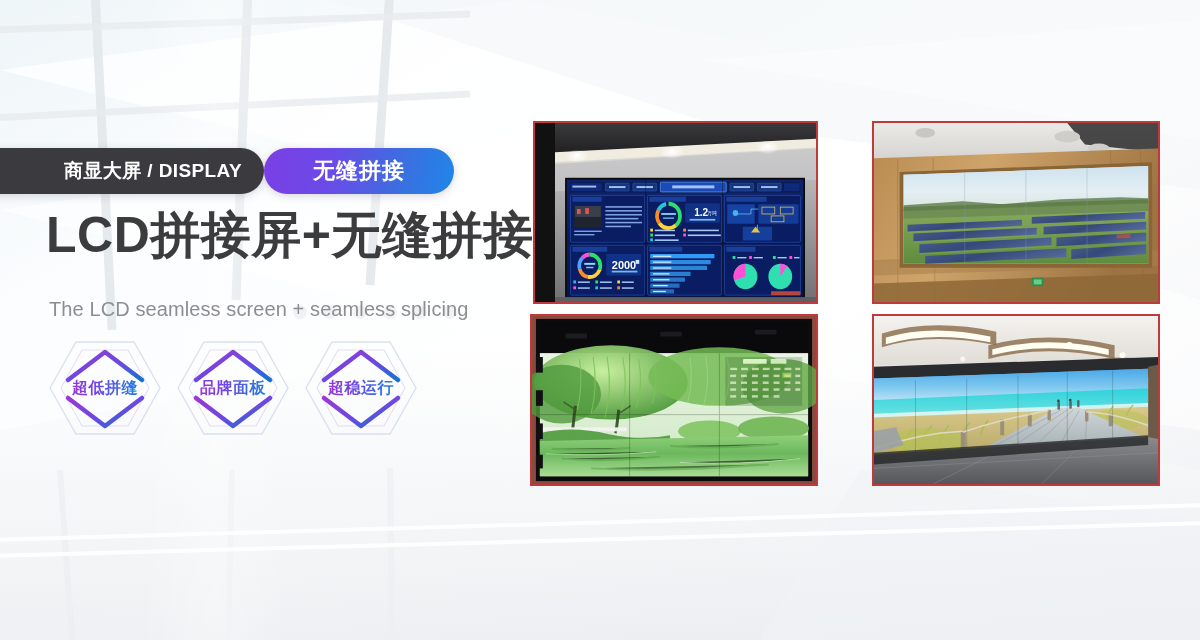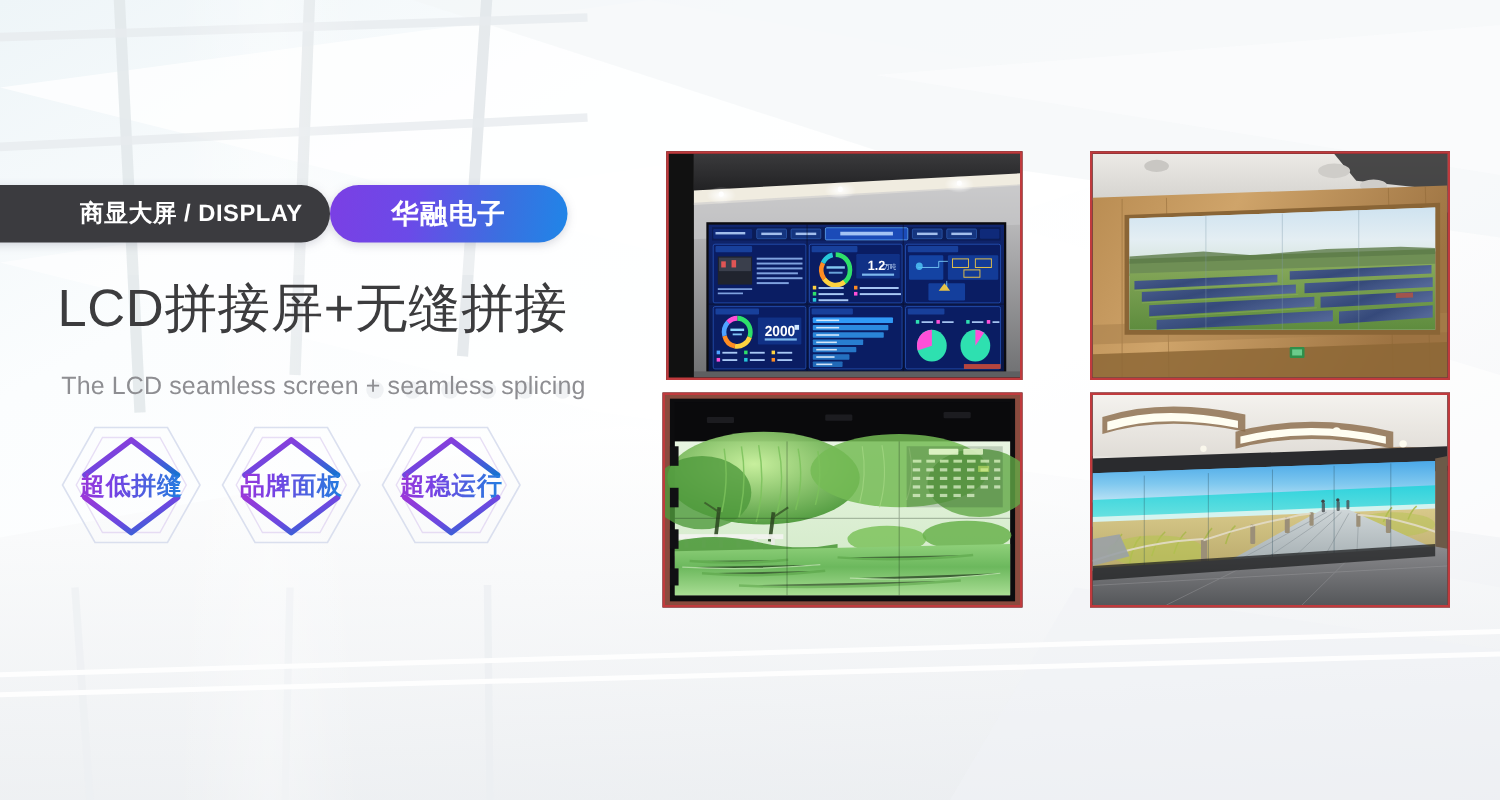--- a/index.html
+++ b/index.html
@@ -76,23 +76,23 @@
     font-size: 22px;
     font-weight: bold;
     letter-spacing: 1px;
     white-space: nowrap;
   }
 
   
   .headline {
     position: absolute;
     left: 0;
-    top: 226px;
-    font-size: 42px;
-    font-weight: normal;
+    top: 210px;
+    font-size: 50px;
+    font-weight: bold;
     color: #3c3c3e;
     letter-spacing: 0.5px;
     white-space: nowrap;
     line-height: 1;
   }
   .subheadline {
     position: absolute;
     left: 3px;
     top: 298px;
     font-size: 20px;
@@ -119,21 +119,21 @@
   }
   .feature svg {
     position: absolute;
     inset: 0;
     width: 118px;
     height: 104px;
   }
   .feature-label {
     position: relative;
     z-index: 3;
-    font-size: 20px;
+    font-size: 16px;
     font-weight: bold;
     letter-spacing: 0.5px;
     white-space: nowrap;
     background: linear-gradient(95deg, #9b37d8 0%, #7b3fe4 30%, #4f5fe0 62%, #1f7fe0 100%);
     -webkit-background-clip: text;
     background-clip: text;
     color: transparent;
     -webkit-text-fill-color: transparent;
   }
 
@@ -217,21 +217,21 @@
         <circle cx="420" cy="312" r="7"></circle>
           <circle cx="450" cy="312" r="7"></circle>
       </g>
     </svg>
   </div>
 
   <div class="left-col">
 
     <div class="badge-row">
       <div class="badge-dark">商显大屏 / DISPLAY</div>
-      <div class="badge-brand">华融电子</div>
+      <div class="badge-brand">无缝拼接</div>
     </div>
 
     <div class="headline">LCD拼接屏+无缝拼接</div>
     <div class="subheadline">The LCD seamless screen + seamless splicing</div>
 
     <div class="features">
 
       <div class="feature">
         <svg viewBox="0 0 118 104">
           <defs>

